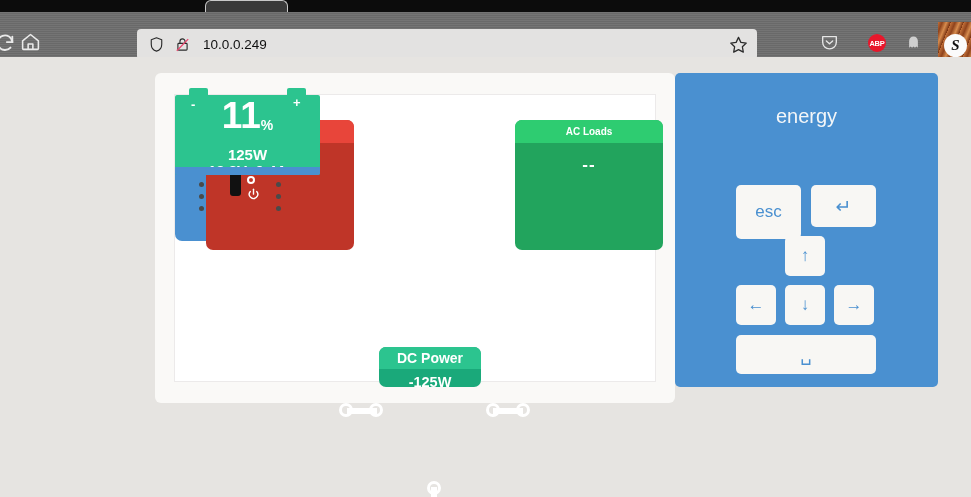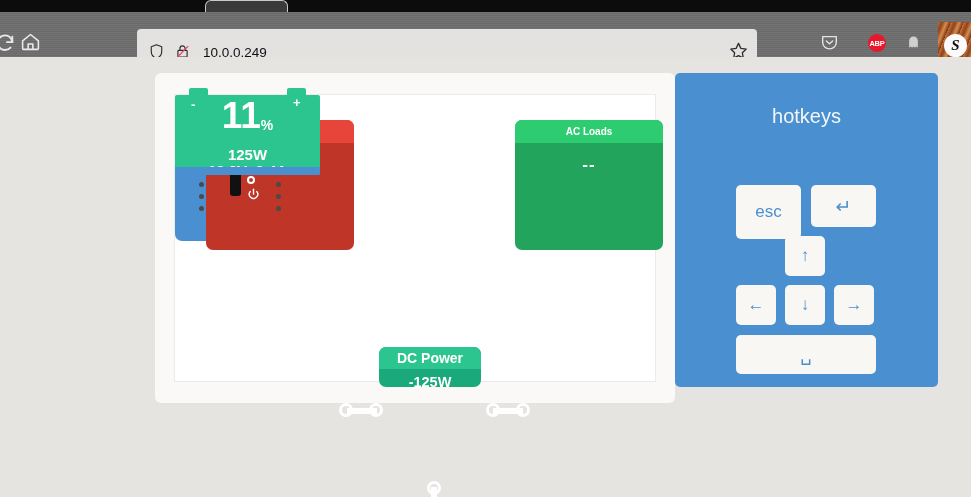--- a/index.html
+++ b/index.html
@@ -28,21 +28,21 @@
     background: #6e6e6e;
     background-image: repeating-linear-gradient(to bottom, rgba(255,255,255,0.045) 0px, rgba(255,255,255,0.045) 1px, rgba(0,0,0,0.045) 1px, rgba(0,0,0,0.045) 2px);
   }
   .nav-ico { position:absolute; top:19px; width:22px; height:22px; cursor:pointer; }
   .nav-ico svg { display:block; }
   #reload-icon { left:-6px; top:20px; }
   #home-icon  { left:20px; }
 
   .urlbar {
     position:absolute; left:137px; top:17px; width:620px; height:31px;
-    background:#e3e2e1; border-radius:4px; display:flex; align-items:flex-end;
+    background:#e3e2e1; border-radius:4px; display:flex; align-items:center;
     padding: 0 9px 0 11px;
   }
   .urlbar .shield { width:17px; height:17px; flex:0 0 auto; }
   .urlbar .lockx  { width:17px; height:17px; flex:0 0 auto; margin-left:9px; }
   .url-text {
     margin-left:12px; font-size:13.5px; color:#101010; flex:1 1 auto;
     white-space:nowrap; overflow:hidden;
   }
   .star { width:19px; height:19px; flex:0 0 auto; }
 
@@ -348,21 +348,21 @@
         
         
         
         
       </div>
 
     </div>
   </div>
 
   <div id="hotkeys-panel">
-    <div id="hotkeys-title">hotkeys</div>
+    <div id="hotkeys-title">energy</div>
     <div class="key" id="key-esc">esc</div>
     <div class="key" id="key-enter">↵</div>
     <div class="key" id="key-up">↑</div>
     <div class="key" id="key-left">←</div>
     <div class="key" id="key-down">↓</div>
     <div class="key" id="key-right">→</div>
     <div class="key" id="key-space">␣</div>
   </div>
 
 </div>

